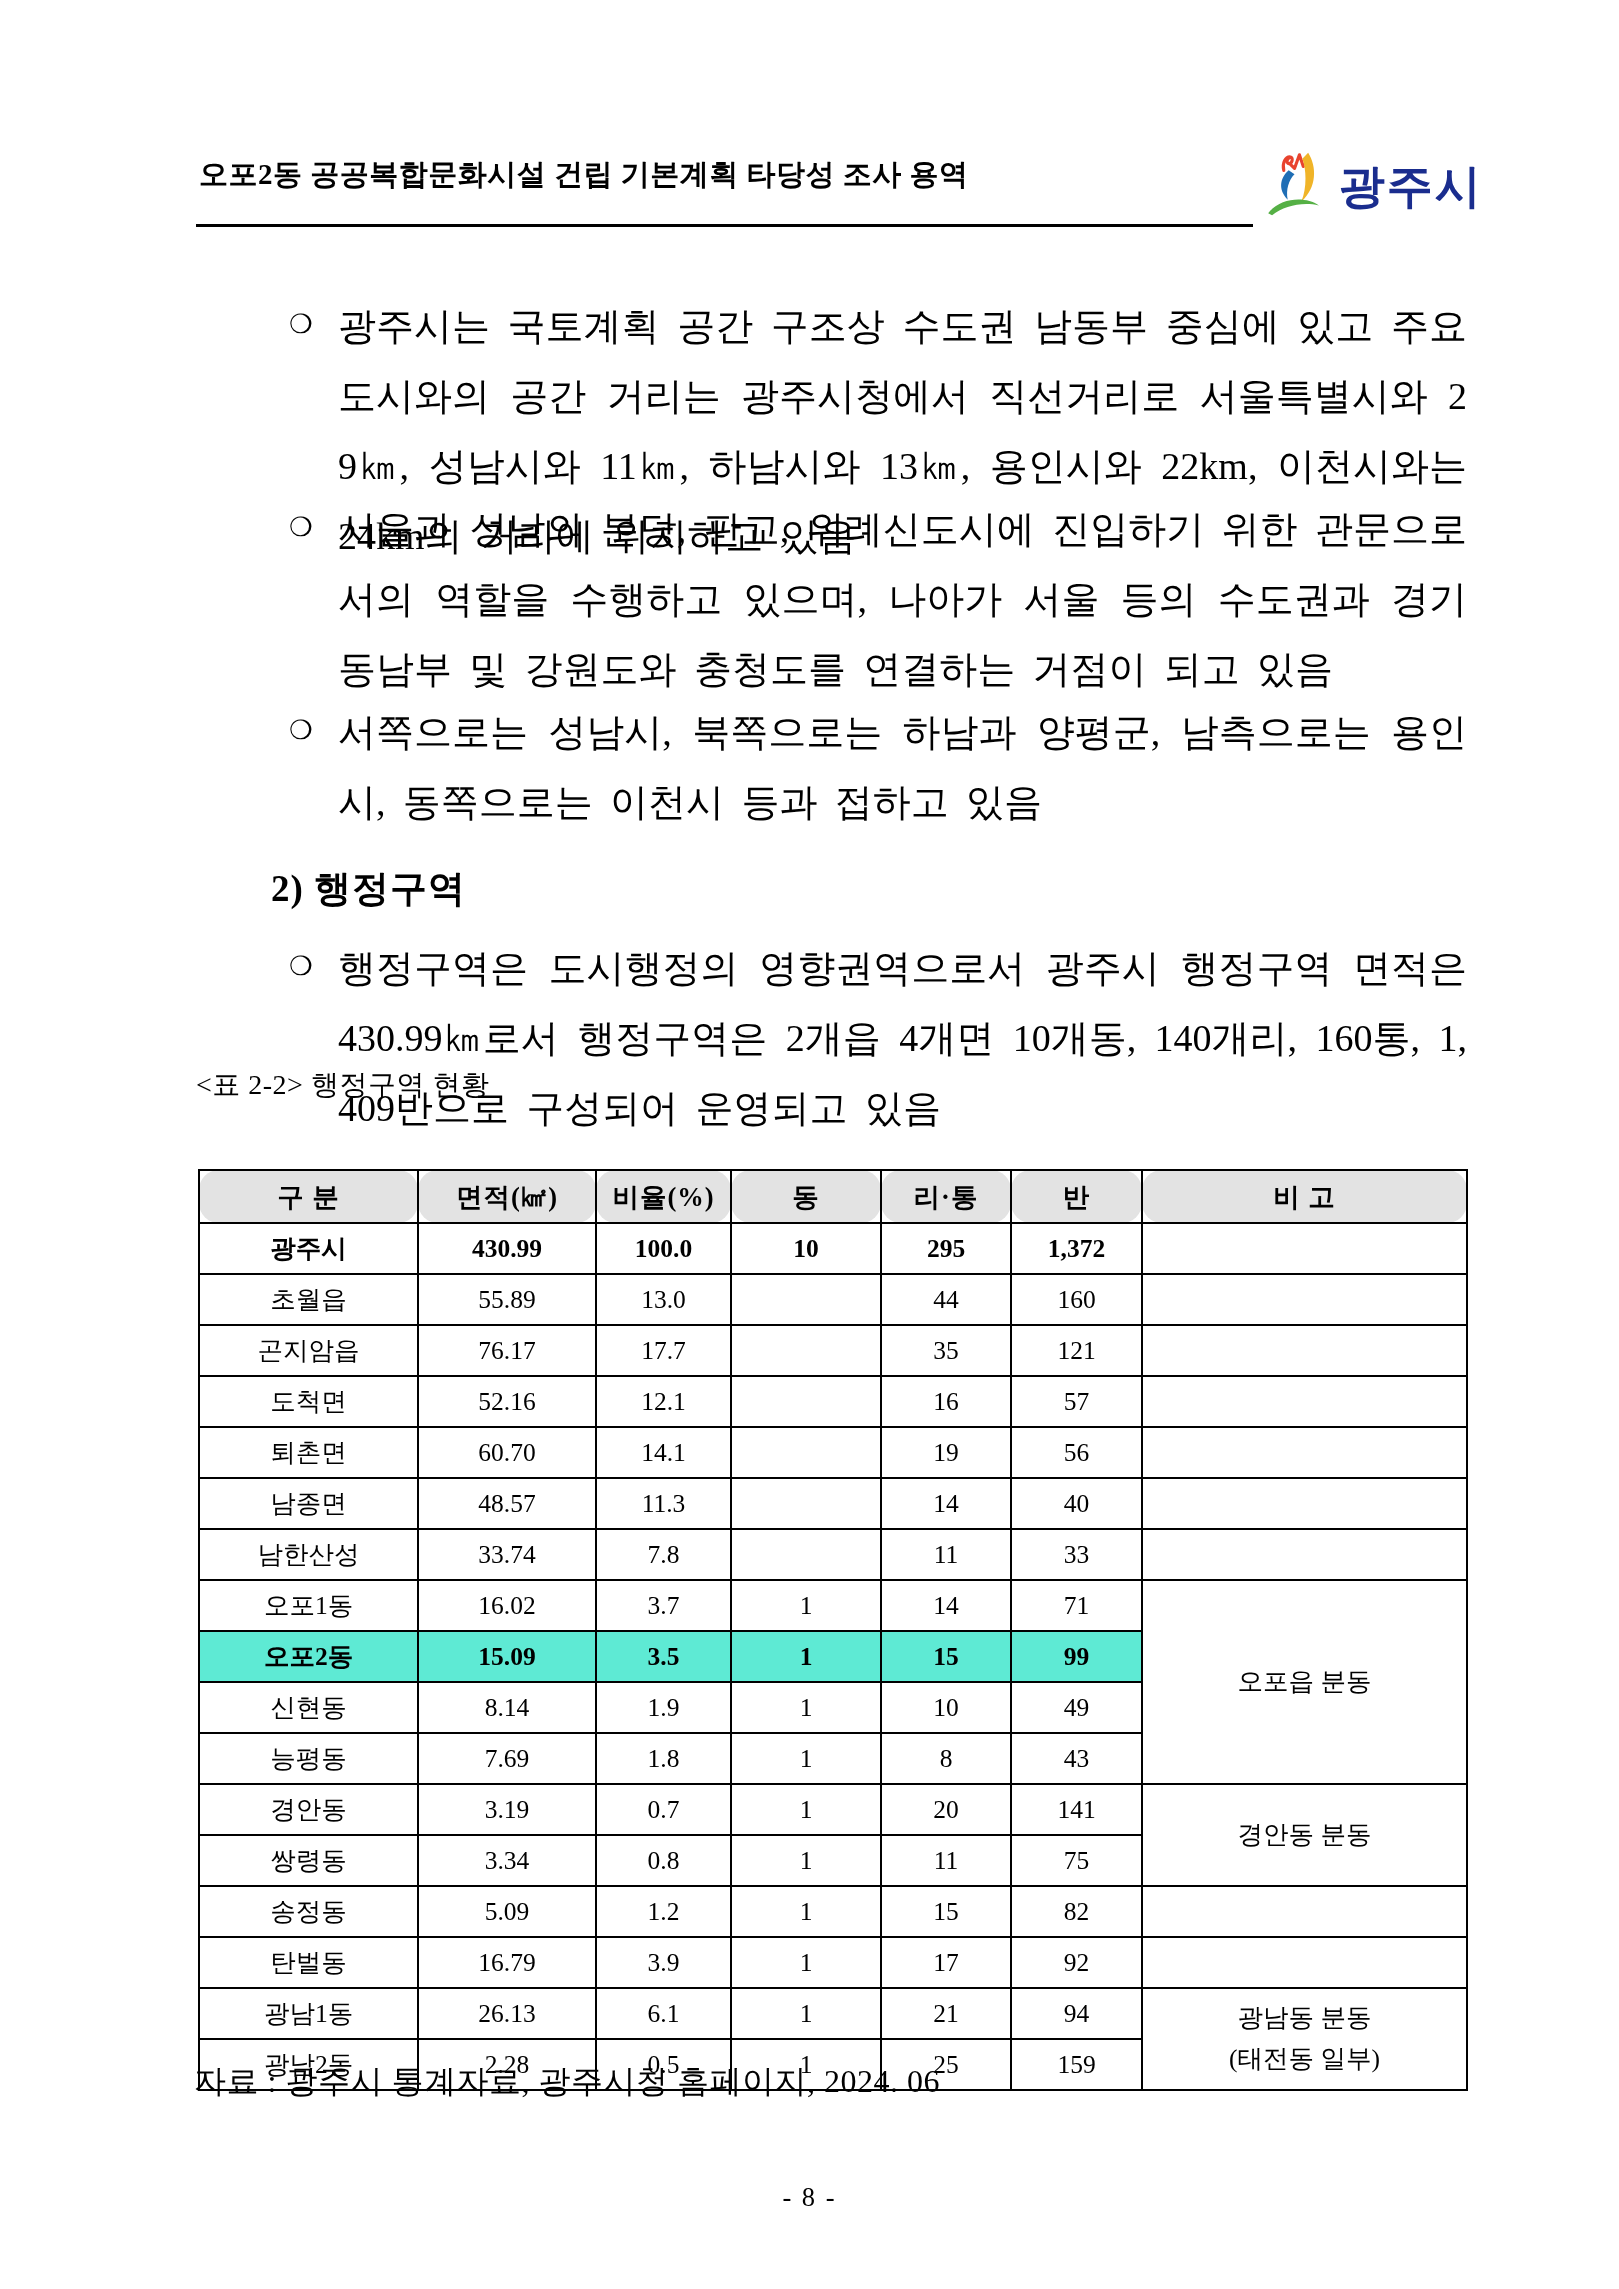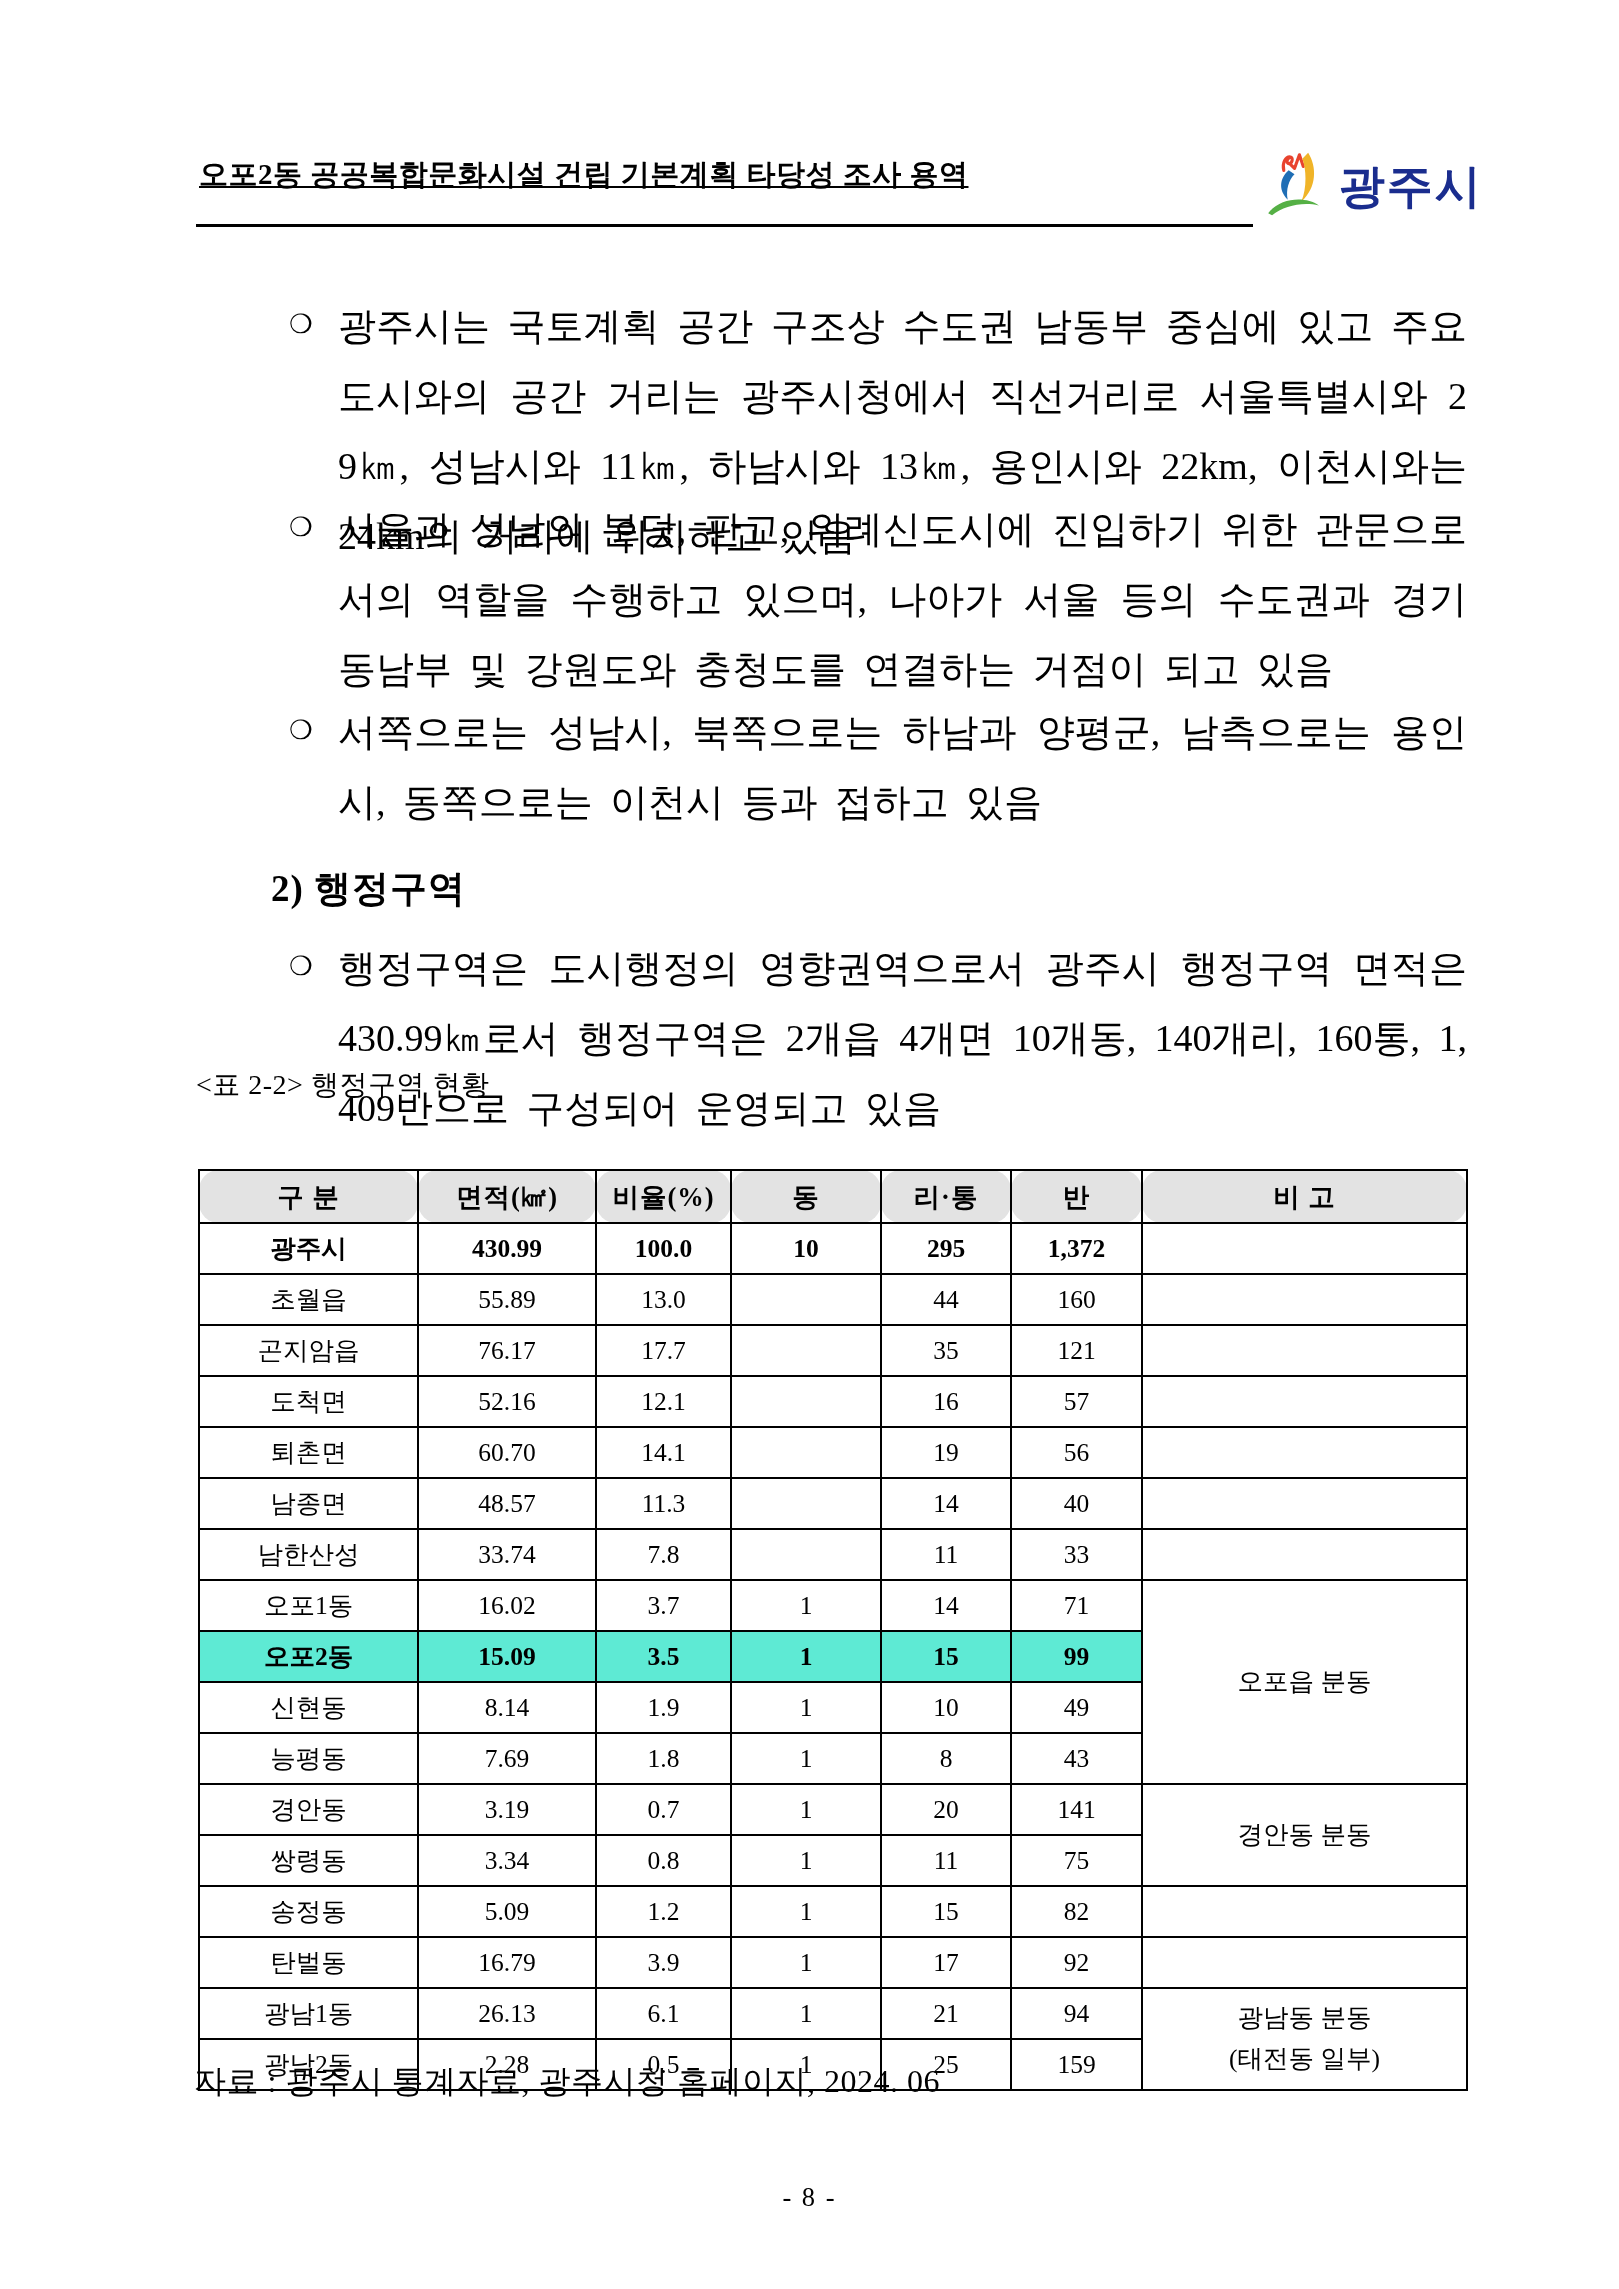--- a/index.html
+++ b/index.html
@@ -11,21 +11,20 @@
     font-family:"Liberation Serif","DejaVu Serif",serif;
     color:#000;
     overflow:hidden;
   }
   
   .doc-title{
     position:absolute;left:199px;top:155px;
     width:1059px;
     font-size:29px;font-weight:bold;letter-spacing:0.5px;
     white-space:nowrap;
-    text-decoration:underline;
   }
   .header-rule{
     position:absolute;left:196px;top:224px;
     width:1057px;height:2.9px;background:#000;
   }
   .logo{
     position:absolute;left:1262px;top:145px;
     display:flex;align-items:center;gap:9.8px;
   }
   .logo-text{

